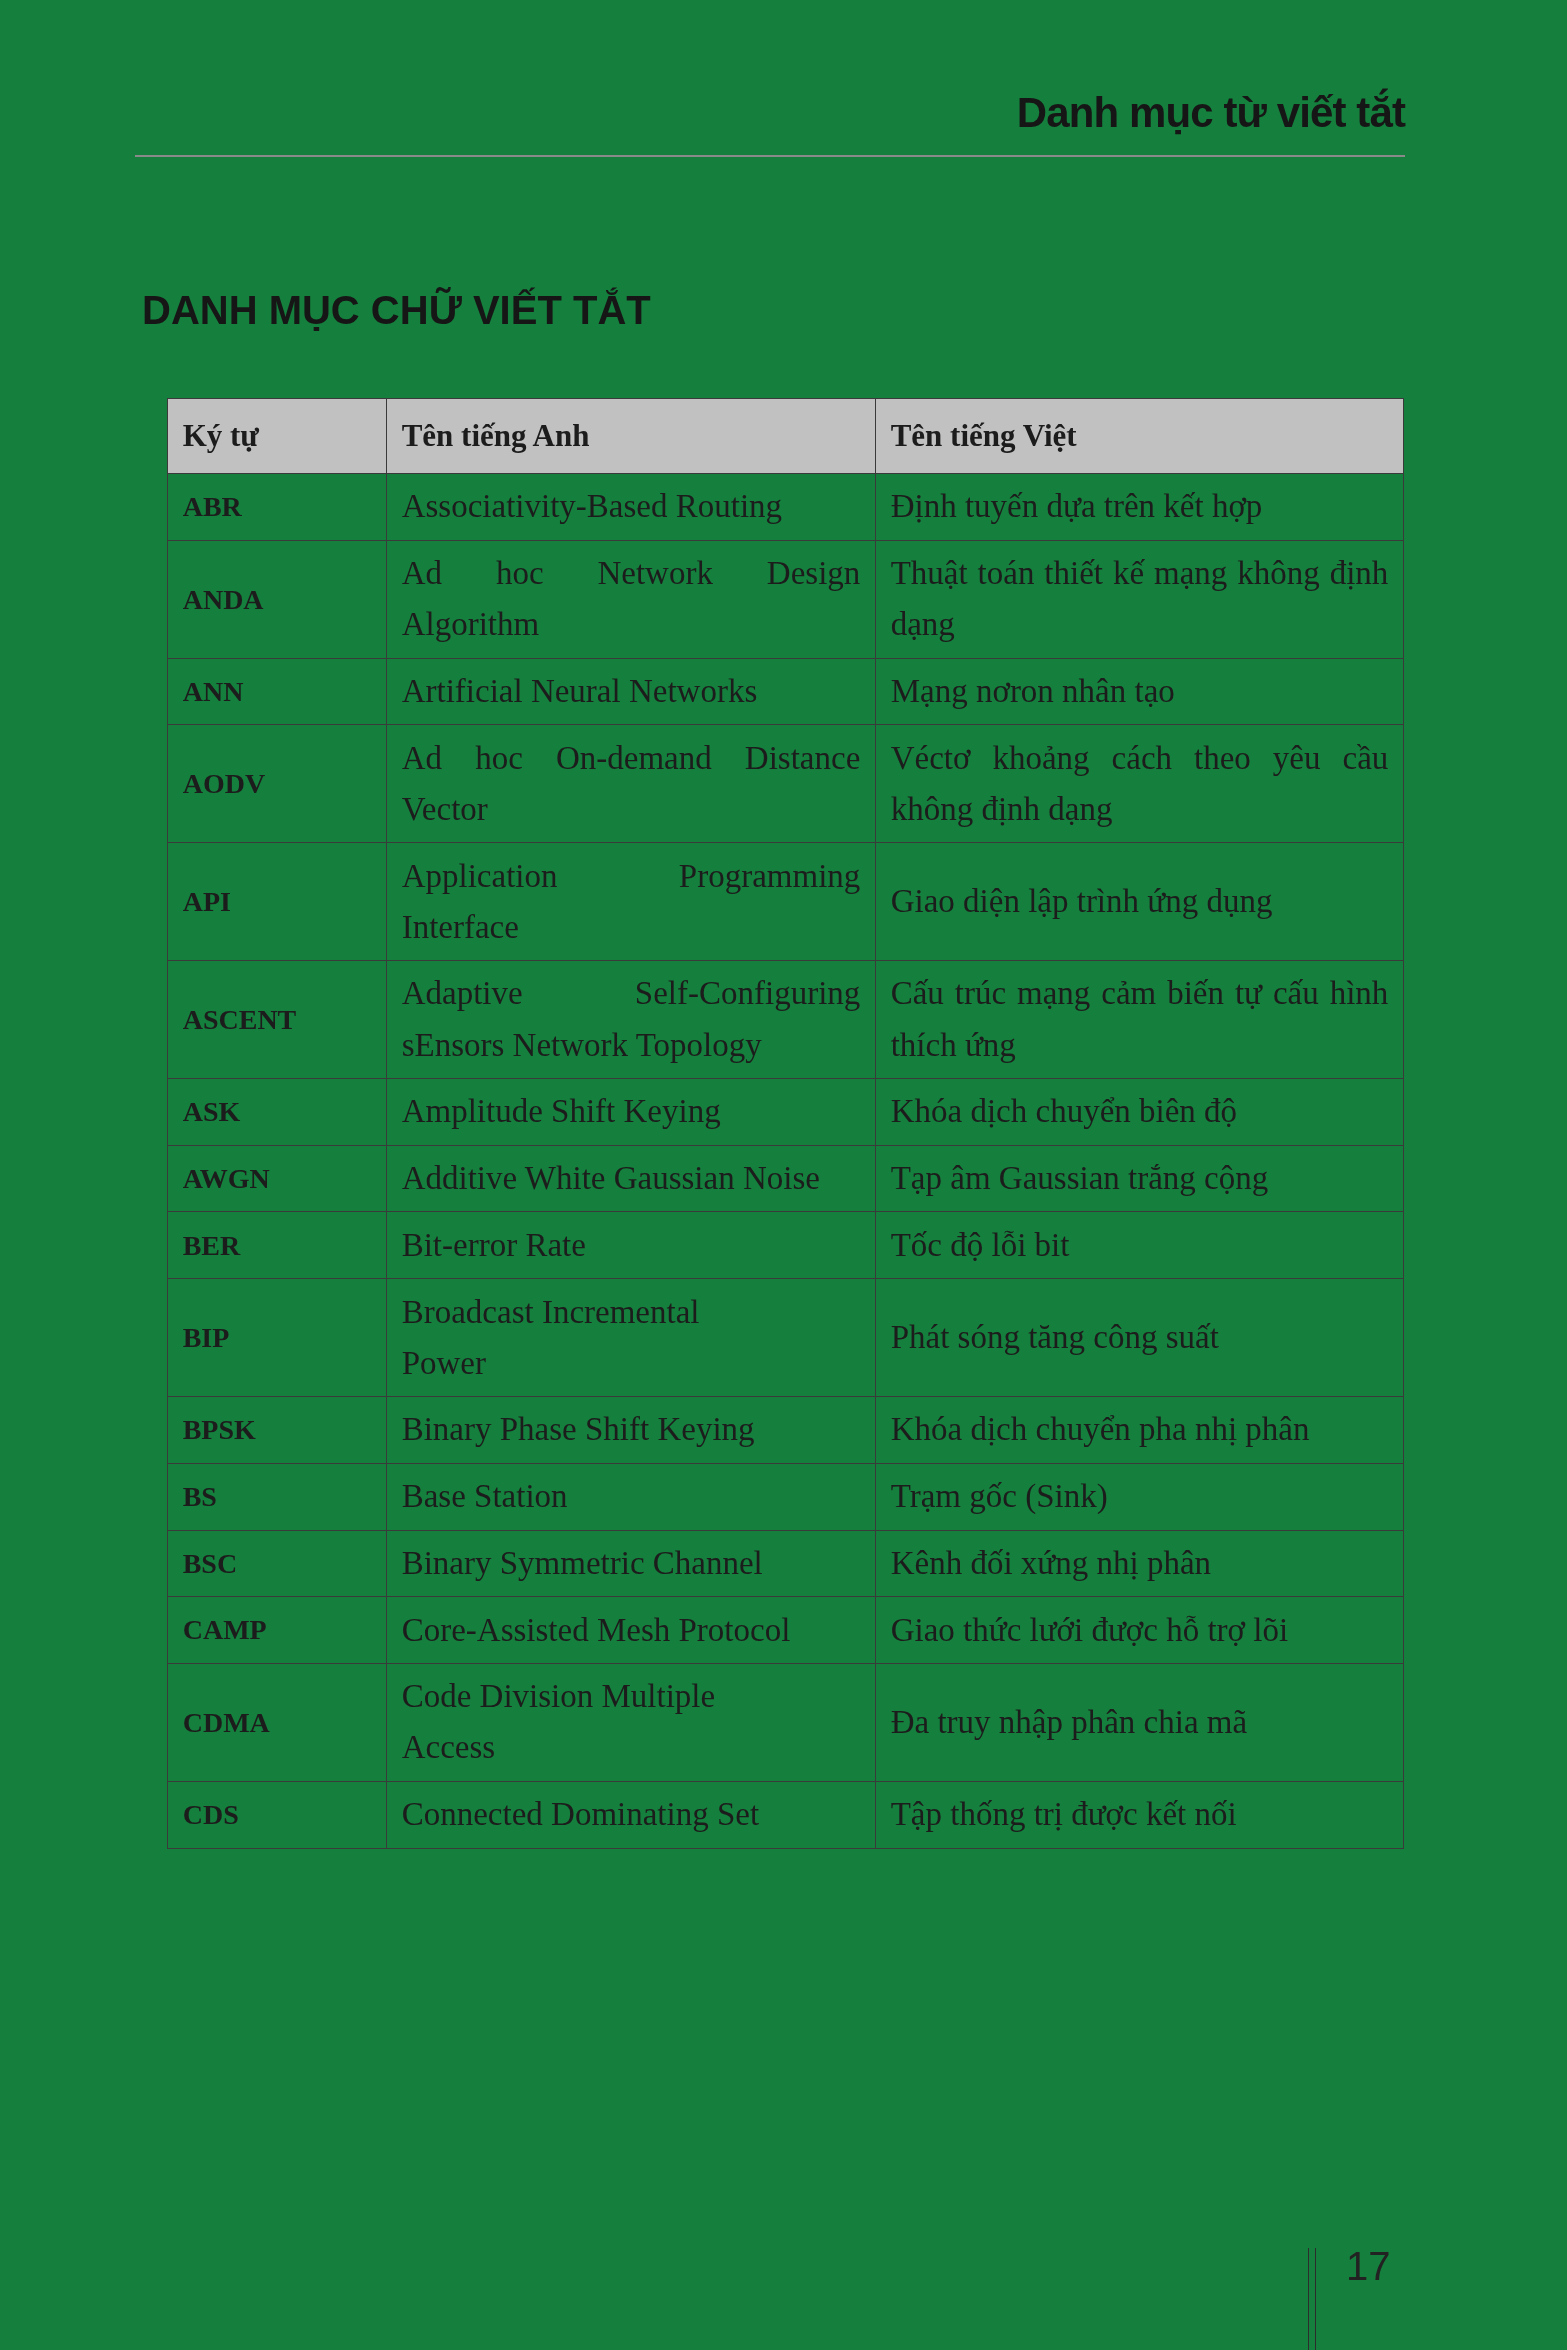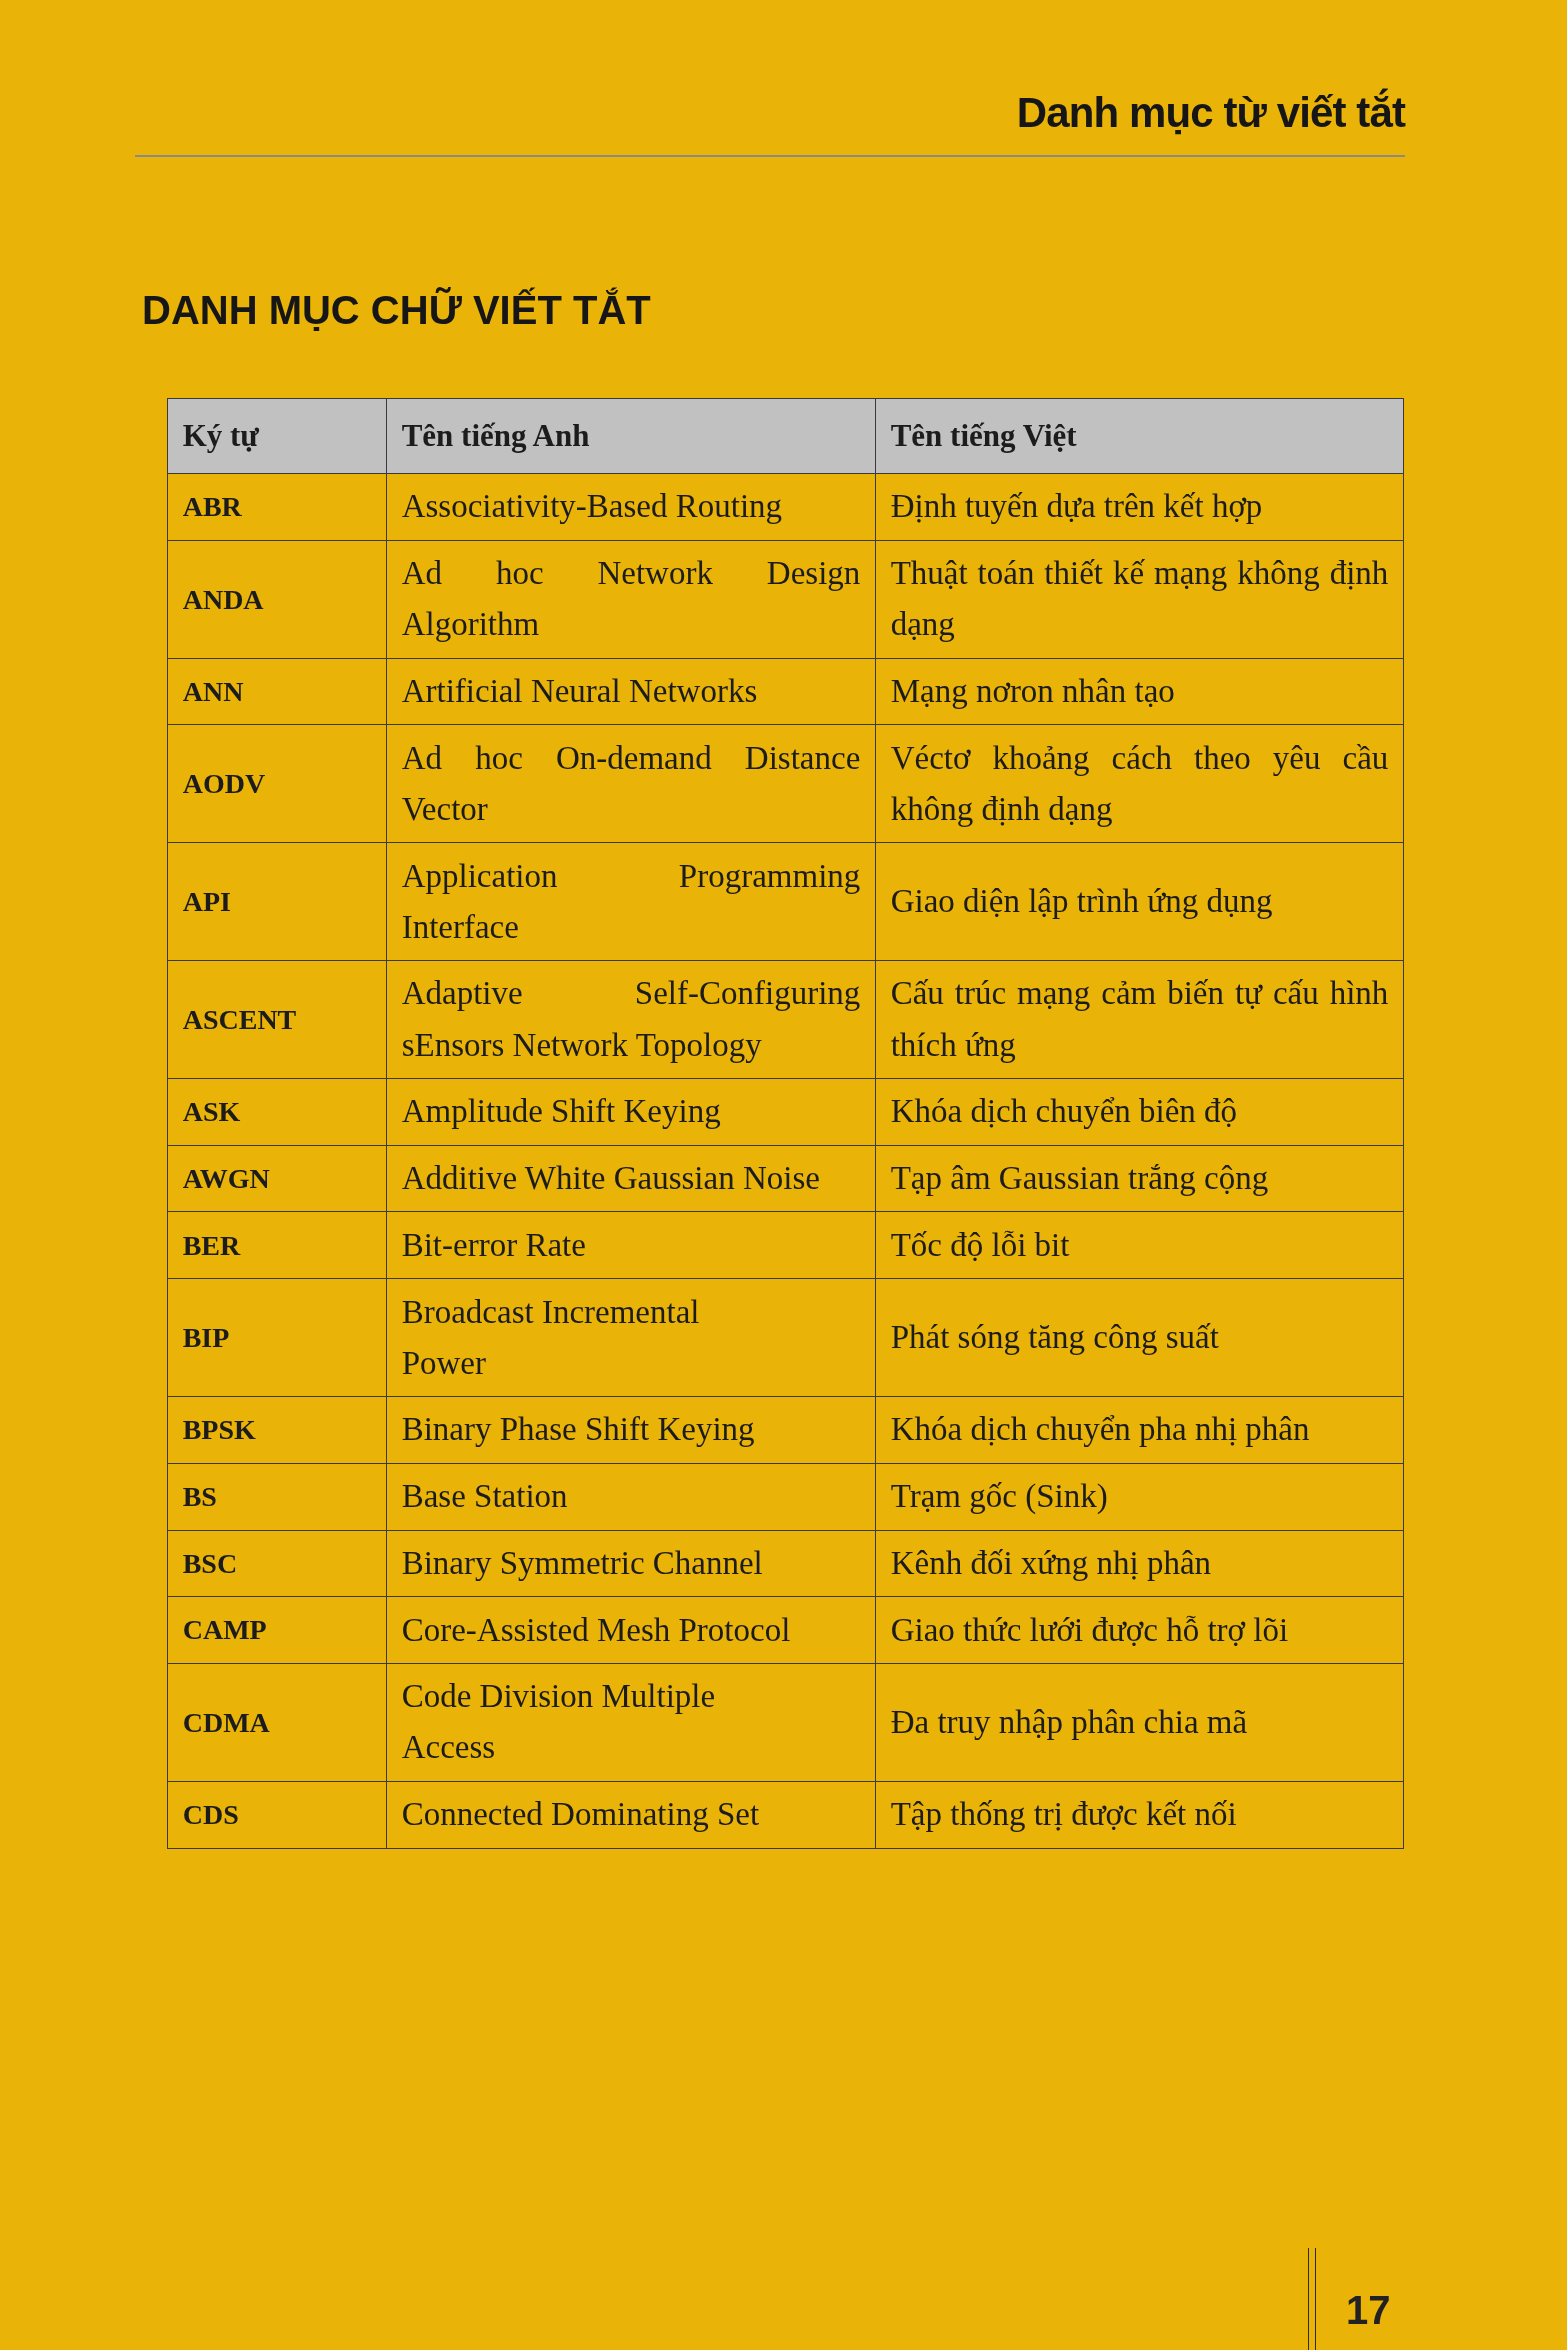--- a/index.html
+++ b/index.html
@@ -1,20 +1,20 @@
 <!DOCTYPE html>
 <html lang="vi" style="font-size:14.7px"><head>
 <meta charset="utf-8">
 <style>
   html, body { margin: 0; padding: 0; background: #ffffff; }
   .page {
     position: relative;
     width: 1568px;
     height: 2351px;
-    background: #eab308;
+    background: #15803d;
     font-family: "Liberation Serif", serif;
     color: #1c1c1c;
     overflow: hidden;
   }
 
   
   .running-header {
     position: absolute;
     top: 88px;
     left: 135px;
@@ -95,24 +95,23 @@
     width: 5.5px;
     height: 103px;
     border-left: 1.8px solid #2c2c2c;
     border-right: 1.8px solid #2c2c2c;
   }
   .page-number {
     position: absolute;
     left: 1346px;
     top: 2244px;
     font-family: "Liberation Sans", sans-serif;
-    font-weight: 700;
+    font-weight: 400;
     font-size: 40px;
     color: #222222;
-    margin-top: 44px;
   }
 </style>
 </head>
 <body>
 
 <div class="page">
 
   <div class="running-header">Danh mục từ viết tắt</div>
   <div class="header-rule"></div>
 

